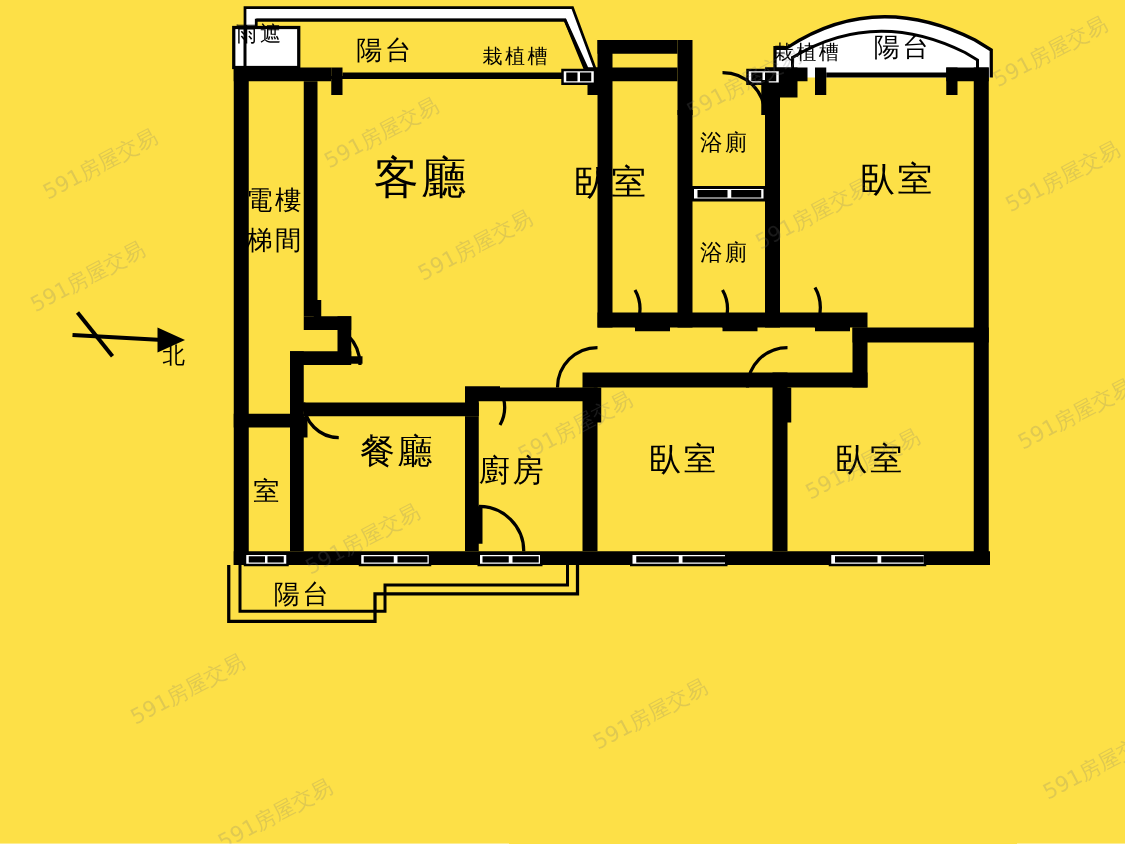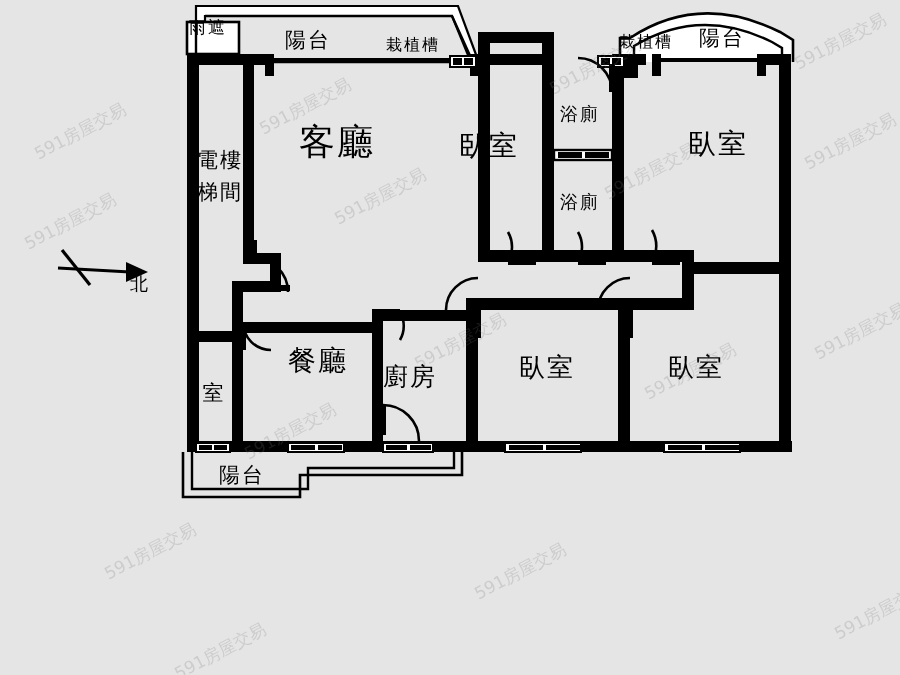--- a/index.html
+++ b/index.html
@@ -1,18 +1,18 @@
 <!DOCTYPE html>
 <html><head>
 <meta charset="utf-8">
 <style>
   html,body{margin:0;padding:0;background:#ffffff;}
   body{width:900px;height:675px;overflow:hidden;
        font-family:"DejaVu Sans","Liberation Sans",sans-serif;}
-  #stage{position:relative;width:900px;height:675px;background:#e5e5e5;}
+  #stage{position:relative;width:900px;height:675px;background:#fde047;}
   #plan{position:absolute;left:0;top:0;width:900px;height:530px;}
   #disclaimer{position:absolute;left:0;top:528px;width:900px;height:147px;}
   .dtext{
     position:absolute;left:100px;top:8px;width:760px;
     font-family:"DejaVu Serif","Liberation Serif",serif;
     font-size:30px;line-height:41px;color:#000;
     letter-spacing:0.5px;text-align:left;font-weight:400;
   }
   .wm{position:absolute;color:rgba(120,120,120,0.22);
       font-size:17px;font-family:"DejaVu Sans",sans-serif;

